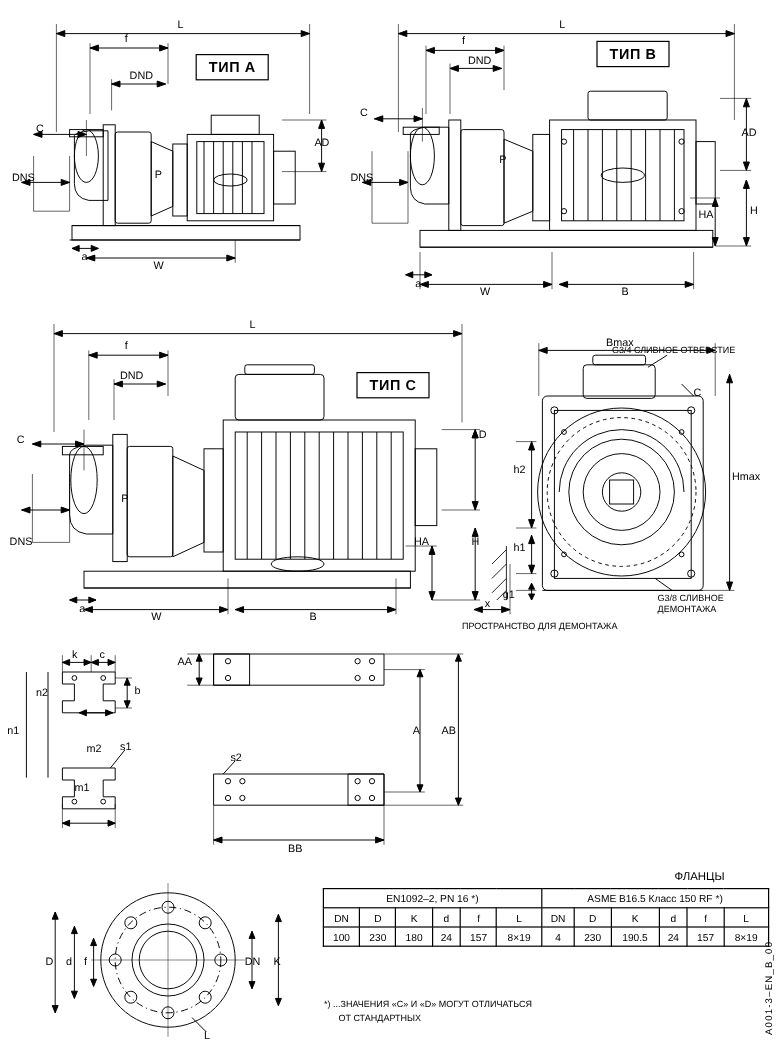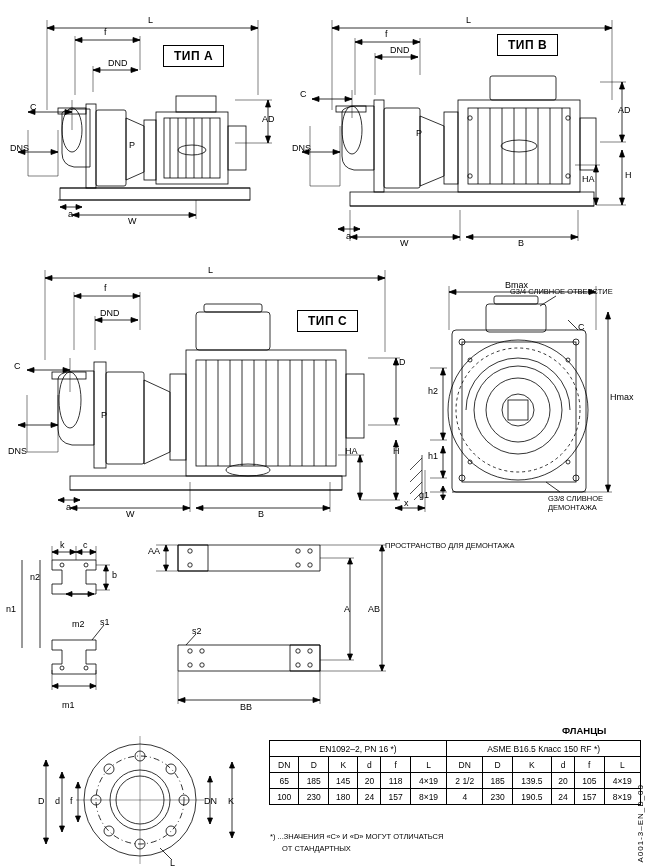--- a/index.html
+++ b/index.html
@@ -1,20 +1,20 @@
 <!DOCTYPE html>
 <html><head>
 <meta charset="utf-8">
 <style>
   html,body{margin:0;padding:0;background:#fff;}
   body{width:647px;height:868px;position:relative;font-family:"Liberation Sans",sans-serif;color:#000;overflow:hidden;}
   .sheet{position:absolute;left:0;top:0;width:647px;height:868px;}
   svg{display:block;}
   .lbl{position:absolute;font-size:9px;line-height:10px;white-space:nowrap;}
-  .lbl.b{font-weight:bold;}
+  .lbl.b{font-weight:normal;}
   .boxlbl{position:absolute;border:1px solid #000;background:#fff;font-weight:bold;font-size:12px;
           padding:3px 10px;letter-spacing:.5px;}
   
   .tbl{position:absolute;border-collapse:collapse;font-size:8.5px;}
   .tbl td,.tbl th{border:1px solid #000;padding:1px 3px;text-align:center;font-weight:normal;height:13px;}
   .tbl th{font-weight:normal;}
   .tbl .hdr{font-size:8.5px;}
   .vcode{position:absolute;right:2px;bottom:6px;font-size:8px;writing-mode:vertical-rl;
          transform:rotate(180deg);letter-spacing:1px;}
   .hatch{fill:none;stroke:#000;stroke-width:.7;}
@@ -505,27 +505,27 @@
 
 <div class="lbl" style="left:505px;top:280px;">Bmax</div>
 <div class="lbl" style="left:578px;top:322px;">C</div>
 <div class="lbl" style="left:428px;top:386px;">h2</div>
 <div class="lbl" style="left:428px;top:451px;">h1</div>
 <div class="lbl" style="left:408px;top:490px;margin-left:11px;">g1</div>
 <div class="lbl" style="left:610px;top:392px;">Hmax</div>
 <div class="note" style="left:510px;top:287px;">G3/4 СЛИВНОЕ ОТВЕРСТИЕ</div>
 <div class="note" style="left:548px;top:494px;">G3/8 СЛИВНОЕ</div>
 <div class="note" style="left:548px;top:503px;">ДЕМОНТАЖА</div>
-<div class="note" style="left:385px;top:517px;margin-top:24px;">ПРОСТРАНСТВО ДЛЯ ДЕМОНТАЖА</div>
+<div class="note" style="left:385px;top:517px;">ПРОСТРАНСТВО ДЛЯ ДЕМОНТАЖА</div>
 
 <div class="lbl" style="left:60px;top:540px;">k</div>
 <div class="lbl" style="left:83px;top:540px;">c</div>
 <div class="lbl" style="left:112px;top:570px;">b</div>
 <div class="lbl" style="left:72px;top:619px;">m2</div>
-<div class="lbl" style="left:62px;top:700px;">m1</div>
+<div class="lbl" style="left:62px;top:651px;">m1</div>
 <div class="lbl" style="left:6px;top:604px;">n1</div>
 <div class="lbl" style="left:30px;top:572px;">n2</div>
 <div class="lbl" style="left:100px;top:617px;">s1</div>
 <div class="lbl" style="left:192px;top:626px;">s2</div>
 <div class="lbl" style="left:148px;top:546px;">AA</div>
 <div class="lbl" style="left:344px;top:604px;">A</div>
 <div class="lbl" style="left:368px;top:604px;">AB</div>
 <div class="lbl" style="left:240px;top:702px;">BB</div>
 
 <div class="lbl" style="left:38px;top:796px;">D</div>
@@ -551,34 +551,20 @@
     <th>f</th>
     <th>L</th>
     <th>DN</th>
     <th>D</th>
     <th>K</th>
     <th>d</th>
     <th>f</th>
     <th>L</th>
   </tr>
   <tr>
-    <td>65</td>
-    <td>185</td>
-    <td>145</td>
-    <td>20</td>
-    <td>118</td>
-    <td>4×19</td>
-    <td>2 1/2</td>
-    <td>185</td>
-    <td>139.5</td>
-    <td>20</td>
-    <td>105</td>
-    <td>4×19</td>
-  </tr>
-  <tr>
     <td>100</td>
     <td>230</td>
     <td>180</td>
     <td>24</td>
     <td>157</td>
     <td>8×19</td>
     <td>4</td>
     <td>230</td>
     <td>190.5</td>
     <td>24</td>

